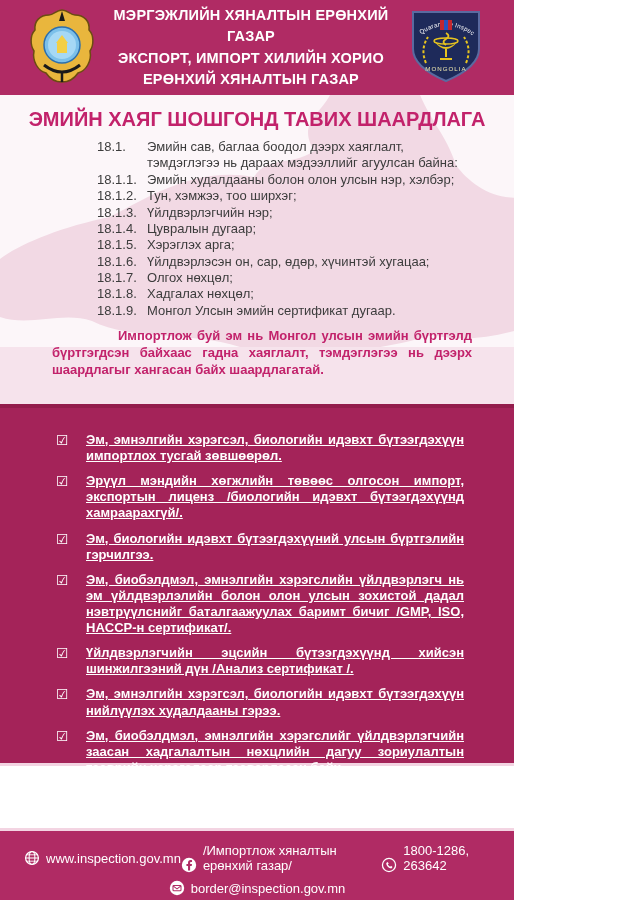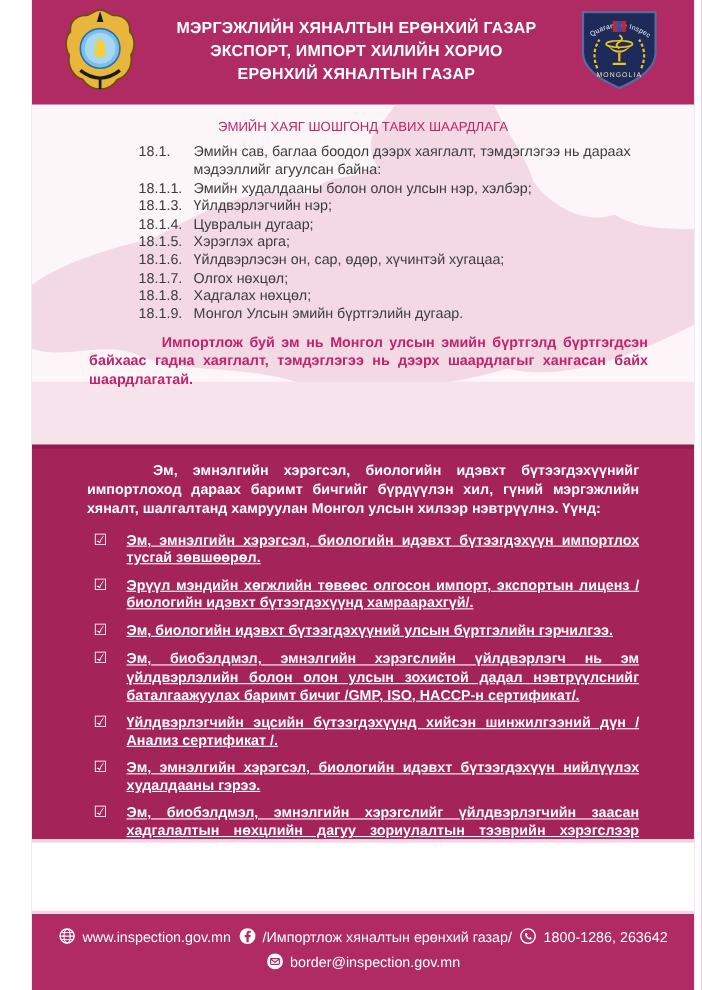--- a/index.html
+++ b/index.html
@@ -1,32 +1,32 @@
 <!DOCTYPE html>
 <html><head>
 <meta charset="utf-8">
 <style>
   * { margin:0; padding:0; box-sizing:border-box; }
   html,body { width:638px; }
   body { font-family:"Liberation Sans","DejaVu Sans",sans-serif; background:#ffffff; }
-  .poster { position:relative; width:602px; height:900px; overflow:hidden; background:#6d28d9;margin-left:29px; }
+  .poster { position:relative; width:514px; height:900px; overflow:hidden; background:#14532d; }
 
   
   .header { height:95px; background:#b02b64; display:flex; align-items:center;
             justify-content:space-between; padding:0 26px; }
   .org-title { flex:1; color:#ffffff; font-weight:bold; text-align:center;
                font-size:14.5px; line-height:1.45; letter-spacing:.2px; padding:0 8px; }
   .logo { flex:0 0 auto; }
 
   
   .light-section { position:relative; height:309px; background:#fcf6f9; overflow:hidden; }
   .map-bg { position:absolute; left:0; top:0; width:638px; height:309px; z-index:0; }
   .light-content { position:relative; z-index:1; }
   .main-title { padding-top:13px; text-align:center; color:#c2226b;
-                font-weight:normal; font-size:12px; }
+                font-weight:bold; font-size:20px; }
   .subtitle { margin-top:7px; text-align:center; color:#a03a6b; font-weight:bold;
               font-size:15.5px; line-height:1.25; }
   .law-list { margin-top:8px; padding-left:97px; padding-right:34px;
               font-size:13px; color:#3c3c3c; line-height:1.26; }
   .law-row { display:flex; }
   .law-num { flex:0 0 50px; }
   .law-text { flex:1; }
   .note { margin-top:9px; padding:0 42px 0 52px; color:#c2226b; font-weight:bold;
           font-size:13px; line-height:1.3; text-align:justify; text-indent:66px; }
 
@@ -110,20 +110,24 @@
       <div class="law-list">
         <div class="law-row">
           <span class="law-num">18.1.</span>
           <span class="law-text">Эмийн сав, баглаа боодол дээрх хаяглалт, тэмдэглэгээ нь дараах мэдээллийг агуулсан байна:</span>
         </div>
         <div class="law-row">
           <span class="law-num">18.1.1.</span>
           <span class="law-text">Эмийн худалдааны болон олон улсын нэр, хэлбэр;</span>
         </div>
         <div class="law-row">
+          <span class="law-num">18.1.2.</span>
+          <span class="law-text">Тун, хэмжээ, тоо ширхэг;</span>
+        </div>
+        <div class="law-row">
           <span class="law-num">18.1.3.</span>
           <span class="law-text">Үйлдвэрлэгчийн нэр;</span>
         </div>
         <div class="law-row">
           <span class="law-num">18.1.4.</span>
           <span class="law-text">Цувралын дугаар;</span>
         </div>
         <div class="law-row">
           <span class="law-num">18.1.5.</span>
           <span class="law-text">Хэрэглэх арга;</span>
@@ -135,29 +139,28 @@
         <div class="law-row">
           <span class="law-num">18.1.7.</span>
           <span class="law-text">Олгох нөхцөл;</span>
         </div>
         <div class="law-row">
           <span class="law-num">18.1.8.</span>
           <span class="law-text">Хадгалах нөхцөл;</span>
         </div>
         <div class="law-row">
           <span class="law-num">18.1.9.</span>
-          <span class="law-text">Монгол Улсын эмийн бүртгэлийн дугаар.</span>
+          <span class="law-text">Монгол Улсын эмийн сертификат дугаар.</span>
         </div>
       </div>
       <div class="note">Импортлож буй эм нь Монгол улсын эмийн бүртгэлд бүртгэгдсэн байхаас гадна хаяглалт, тэмдэглэгээ нь дээрх шаардлагыг хангасан байх шаардлагатай.</div>
     </div>
   </div>
 
   <div class="dark-section">
-    <div class="intro">Эм, эмнэлгийн хэрэгсэл, биологийн идэвхт бүтээгдэхүүнийг импортлоход дараах баримт бичгийг бүрдүүлэн хил, гүний мэргэжлийн хяналт, шалгалтанд хамруулан Монгол улсын хилээр нэвтрүүлнэ. Үүнд:</div>
     <div class="check-list">
       <div class="check-row">
         <span class="check-glyph">☑</span>
         <span class="check-text">Эм, эмнэлгийн хэрэгсэл, биологийн идэвхт бүтээгдэхүүн импортлох тусгай зөвшөөрөл.</span>
       </div>
       <div class="check-row">
         <span class="check-glyph">☑</span>
         <span class="check-text">Эрүүл мэндийн хөгжлийн төвөөс олгосон импорт, экспортын лиценз /биологийн идэвхт бүтээгдэхүүнд хамраарахгүй/.</span>
       </div>
       <div class="check-row">

